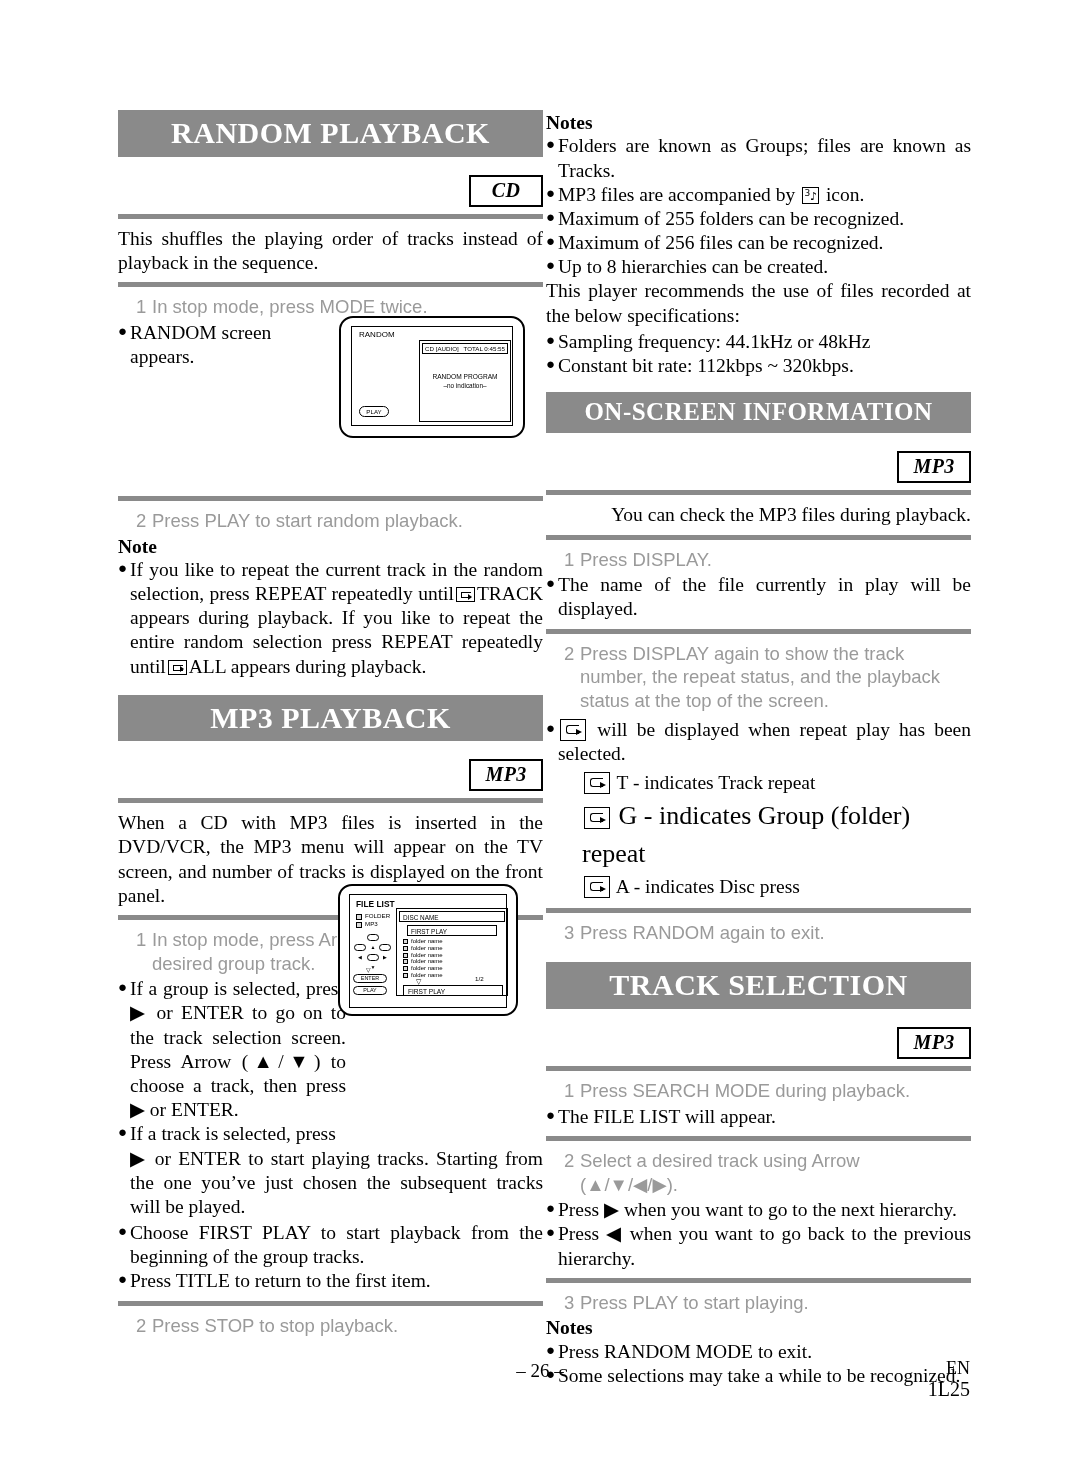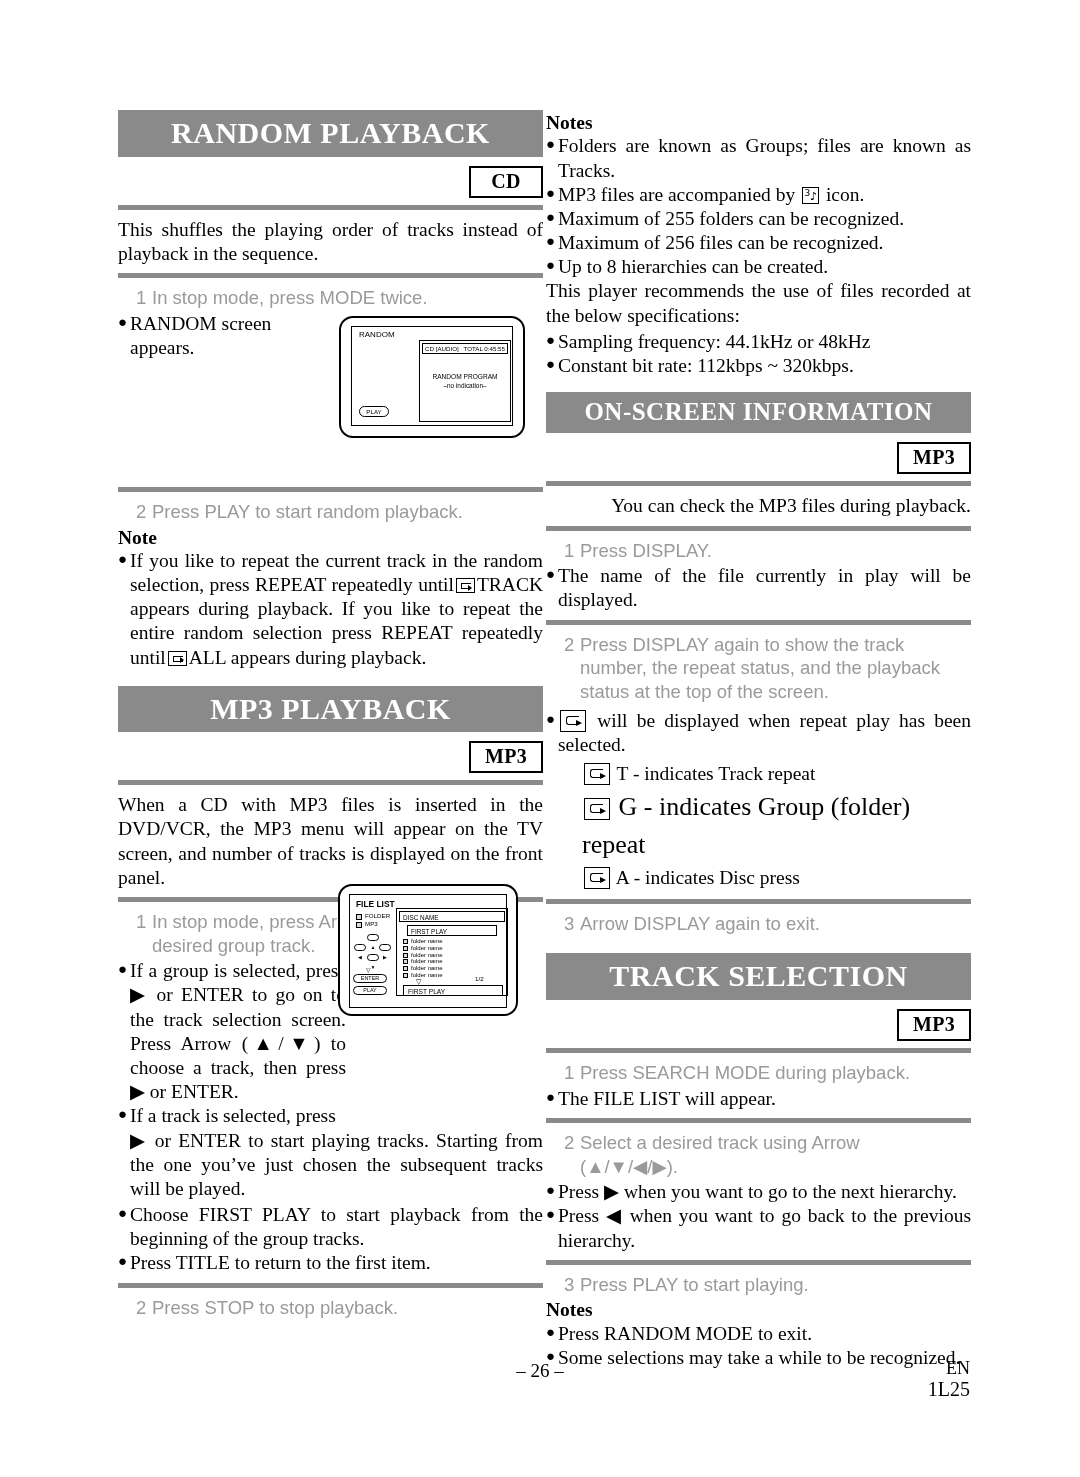--- a/index.html
+++ b/index.html
@@ -40,22 +40,23 @@
     text-align: center;
     padding: 7px 0 8px 0;
     line-height: 1.05;
   }
   .sec-bar.tight { font-size: 25px; }
 
   
   .badge-row {
     display: flex;
     justify-content: flex-end;
-    margin-top: 9px;
+    margin-top: 18px;
     margin-bottom: 7px;
+    font-style: italic;
   }
   .badge {
     border: 2px solid #000;
     font-weight: bold;
     font-size: 20px;
     padding: 2px 12px 3px 12px;
     line-height: 1.15;
     letter-spacing: 0.3px;
     min-width: 46px;
     text-align: center;
@@ -467,21 +468,21 @@
       <div style="font-size:19.5px; line-height:1.45;">
         <span class="ricon big"></span>
         <span>A - indicates Disc press</span>
       </div>
     </div>
 
     <div class="rule"></div>
 
     <div class="step">
       <span class="num">3</span>
-      <span class="txt">Arrow DISPLAY again to exit.</span>
+      <span class="txt">Press RANDOM again to exit.</span>
     </div>
 
     <div style="height:16px;"></div>
 
     <div class="sec-bar">TRACK SELECTION</div>
 
     <div class="badge-row">
       <div class="badge">MP3</div>
     </div>
 

